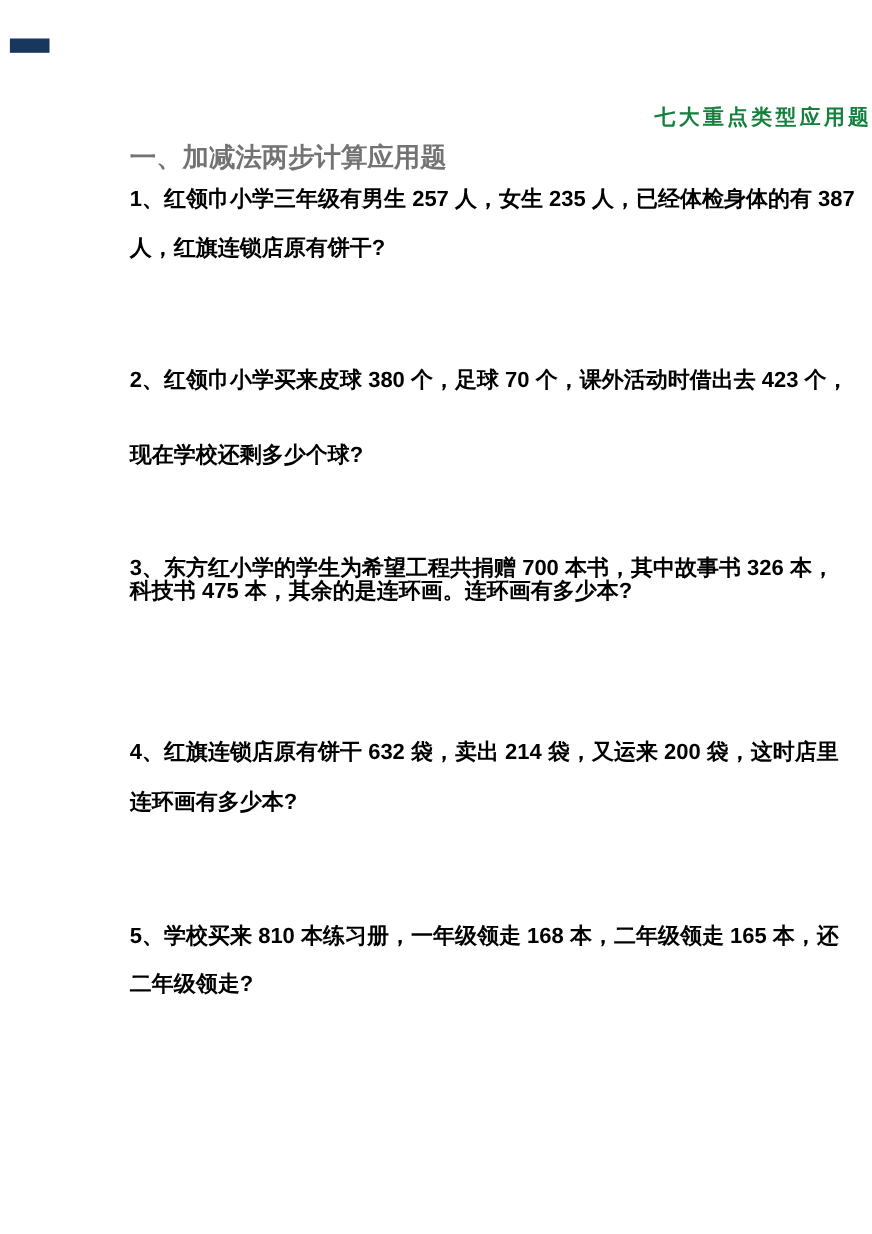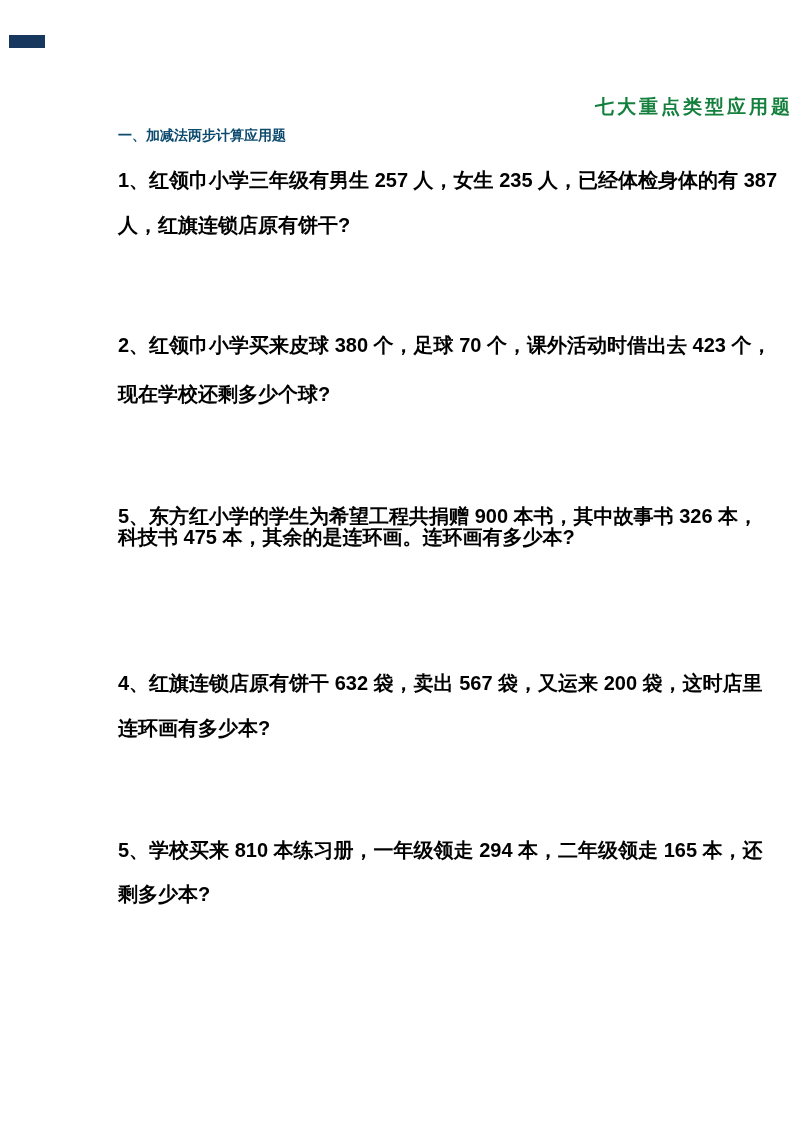--- a/index.html
+++ b/index.html
@@ -36,23 +36,23 @@
     font-weight: 600;
     letter-spacing: 3px;
     color: #15803d;
     white-space: nowrap;
   }
   .section-heading {
     position: absolute;
     left: 118px;
     top: 127px;
     margin: 0;
-    font-size: 14px;
+    font-size: 24px;
     font-weight: 700;
-    color: #0c4a6e;
+    color: #737373;
     white-space: nowrap;
   }
   .pline {
     position: absolute;
     left: 118px;
     font-size: 20px;
     font-weight: 700;
     color: #000000;
     white-space: nowrap;
   }
@@ -68,31 +68,31 @@
 
   <h2 class="section-heading">一、加减法两步计算应用题</h2>
 
   <div>
     <div class="pline" style="top:167px">1、红领巾小学三年级有男生 257 人，女生 235 人，已经体检身体的有 387</div>
     <div class="pline" style="top:212px">人，红旗连锁店原有饼干?</div>
   </div>
 
   <div>
     <div class="pline" style="top:332px">2、红领巾小学买来皮球 380 个，足球 70 个，课外活动时借出去 423 个，</div>
-    <div class="pline" style="top:381px">现在学校还剩多少个球?</div>
+    <div class="pline" style="top:400px">现在学校还剩多少个球?</div>
   </div>
 
   <div>
-    <div class="pline" style="top:503px">5、东方红小学的学生为希望工程共捐赠 900 本书，其中故事书 326 本，</div>
+    <div class="pline" style="top:503px">3、东方红小学的学生为希望工程共捐赠 700 本书，其中故事书 326 本，</div>
     <div class="pline" style="top:524px">科技书 475 本，其余的是连环画。连环画有多少本?</div>
   </div>
 
   <div>
-    <div class="pline" style="top:670px">4、红旗连锁店原有饼干 632 袋，卖出 567 袋，又运来 200 袋，这时店里</div>
+    <div class="pline" style="top:670px">4、红旗连锁店原有饼干 632 袋，卖出 214 袋，又运来 200 袋，这时店里</div>
     <div class="pline" style="top:715px">连环画有多少本?</div>
   </div>
 
   <div>
-    <div class="pline" style="top:837px">5、学校买来 810 本练习册，一年级领走 294 本，二年级领走 165 本，还</div>
-    <div class="pline" style="top:881px">剩多少本?</div>
+    <div class="pline" style="top:837px">5、学校买来 810 本练习册，一年级领走 168 本，二年级领走 165 本，还</div>
+    <div class="pline" style="top:881px">二年级领走?</div>
   </div>
 
 </div>
 
 </body></html>

